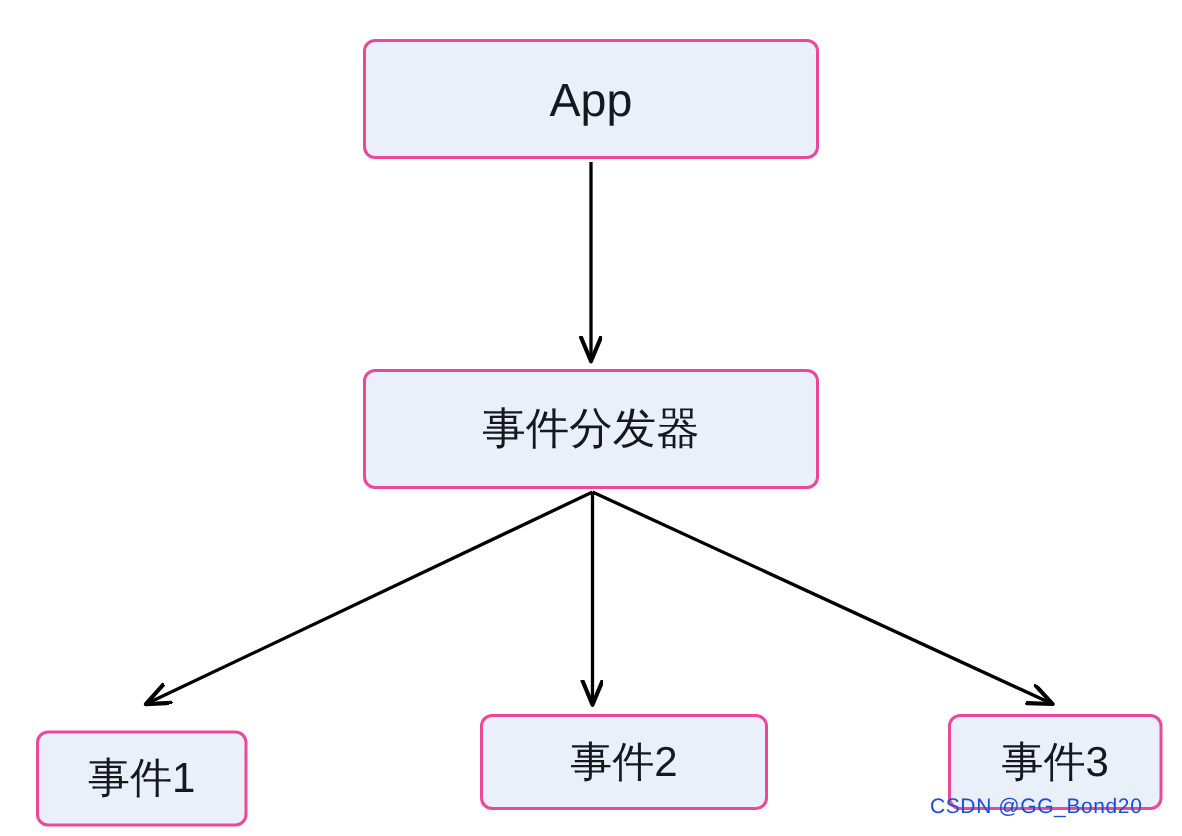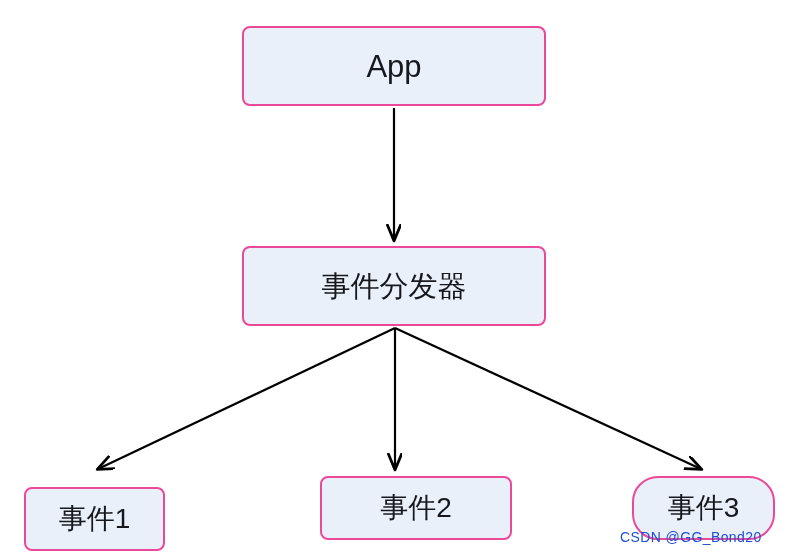--- a/index.html
+++ b/index.html
@@ -72,21 +72,20 @@
     left: 320px;
     top: 476px;
     width: 192px;
     height: 64px;
   }
   #node-event-3 {
     left: 632px;
     top: 476px;
     width: 143px;
     height: 64px;
-    border-radius: 26px;
   }
   #node-event-1 .node-label,
   #node-event-2 .node-label,
   #node-event-3 .node-label {
     font-size: 28px;
   }
   .watermark {
     position: absolute;
     left: 620px;
     top: 529px;

